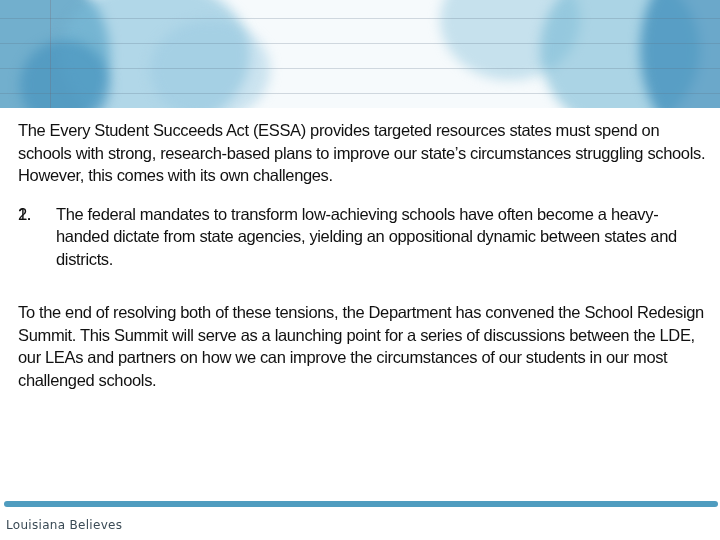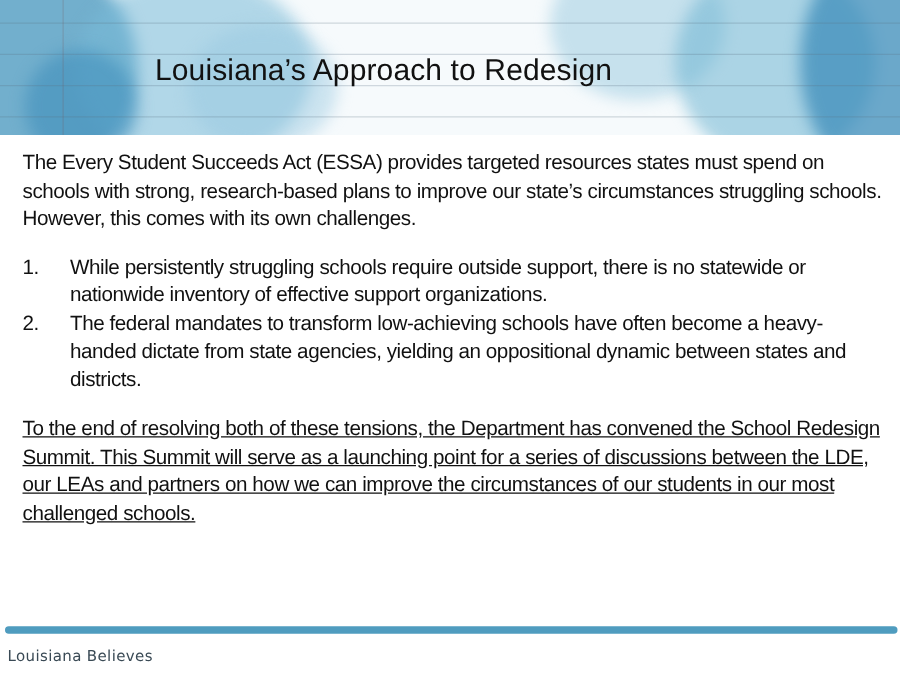--- a/index.html
+++ b/index.html
@@ -31,21 +31,21 @@
   .content {
     position: absolute; left: 18px; top: 119px; width: 690px;
     font-family: "Liberation Sans", sans-serif;
     font-size: 16.5px; line-height: 22.5px; color: #111111;
     letter-spacing: -0.35px;
   }
   .para { margin: 0; }
   .list { margin: 16px 0 0 0; padding: 0; list-style: none; }
   .list li { position: relative; padding-left: 38px; }
   .list .num { position: absolute; left: 0; top: 0; }
-  .para2 { margin-top: 17px; text-decoration: underline; }
+  .para2 { margin-top: 31px; }
   .footer-bar {
     position: absolute; left: 4px; top: 501px; width: 714px; height: 6px;
     background: #4f9cbf; border-radius: 3px;
   }
   .footer-text {
     position: absolute; left: 6px; top: 518px;
     font-family: "DejaVu Sans", sans-serif; font-size: 12px; color: #3a4a55;
     letter-spacing: 0.3px;
   }
 </style>
@@ -58,29 +58,27 @@
   <div class="wc wc3"></div>
   <div class="wc wc4"></div>
   <div class="wc wc5"></div>
   <div class="wc wc6"></div>
   <div class="wc wc7"></div>
   <div class="ruled" style="top:18px"></div>
   <div class="ruled" style="top:43px"></div>
   <div class="ruled" style="top:68px"></div>
   <div class="ruled" style="top:93px"></div>
   <div class="margin-line"></div>
-  <h1 class="title" style="margin:0">Louisiana’s Approach to Redesign</h1>
 </div>
 
 <div class="content">
   <p class="para">The Every Student Succeeds Act (ESSA) provides targeted resources states must spend on schools with strong, research-based plans to improve our state’s circumstances struggling schools. However, this comes with its own challenges.</p>
   <ol class="list">
     <li>
       <span class="num">1.</span>
-      <span>While persistently struggling schools require outside support, there is no statewide or nationwide inventory of effective support organizations.</span>
     </li>
     <li>
       <span class="num">2.</span>
       <span>The federal mandates to transform low-achieving schools have often become a heavy-handed dictate from state agencies, yielding an oppositional dynamic between states and districts.</span>
     </li>
   </ol>
   <p class="para para2">To the end of resolving both of these tensions, the Department has convened the School Redesign Summit.  This Summit will serve as a launching point for a series of discussions between the LDE, our LEAs and partners on how we can improve the circumstances of our students in our most challenged schools.</p>
 </div>
 
 <div class="footer-bar"></div>

